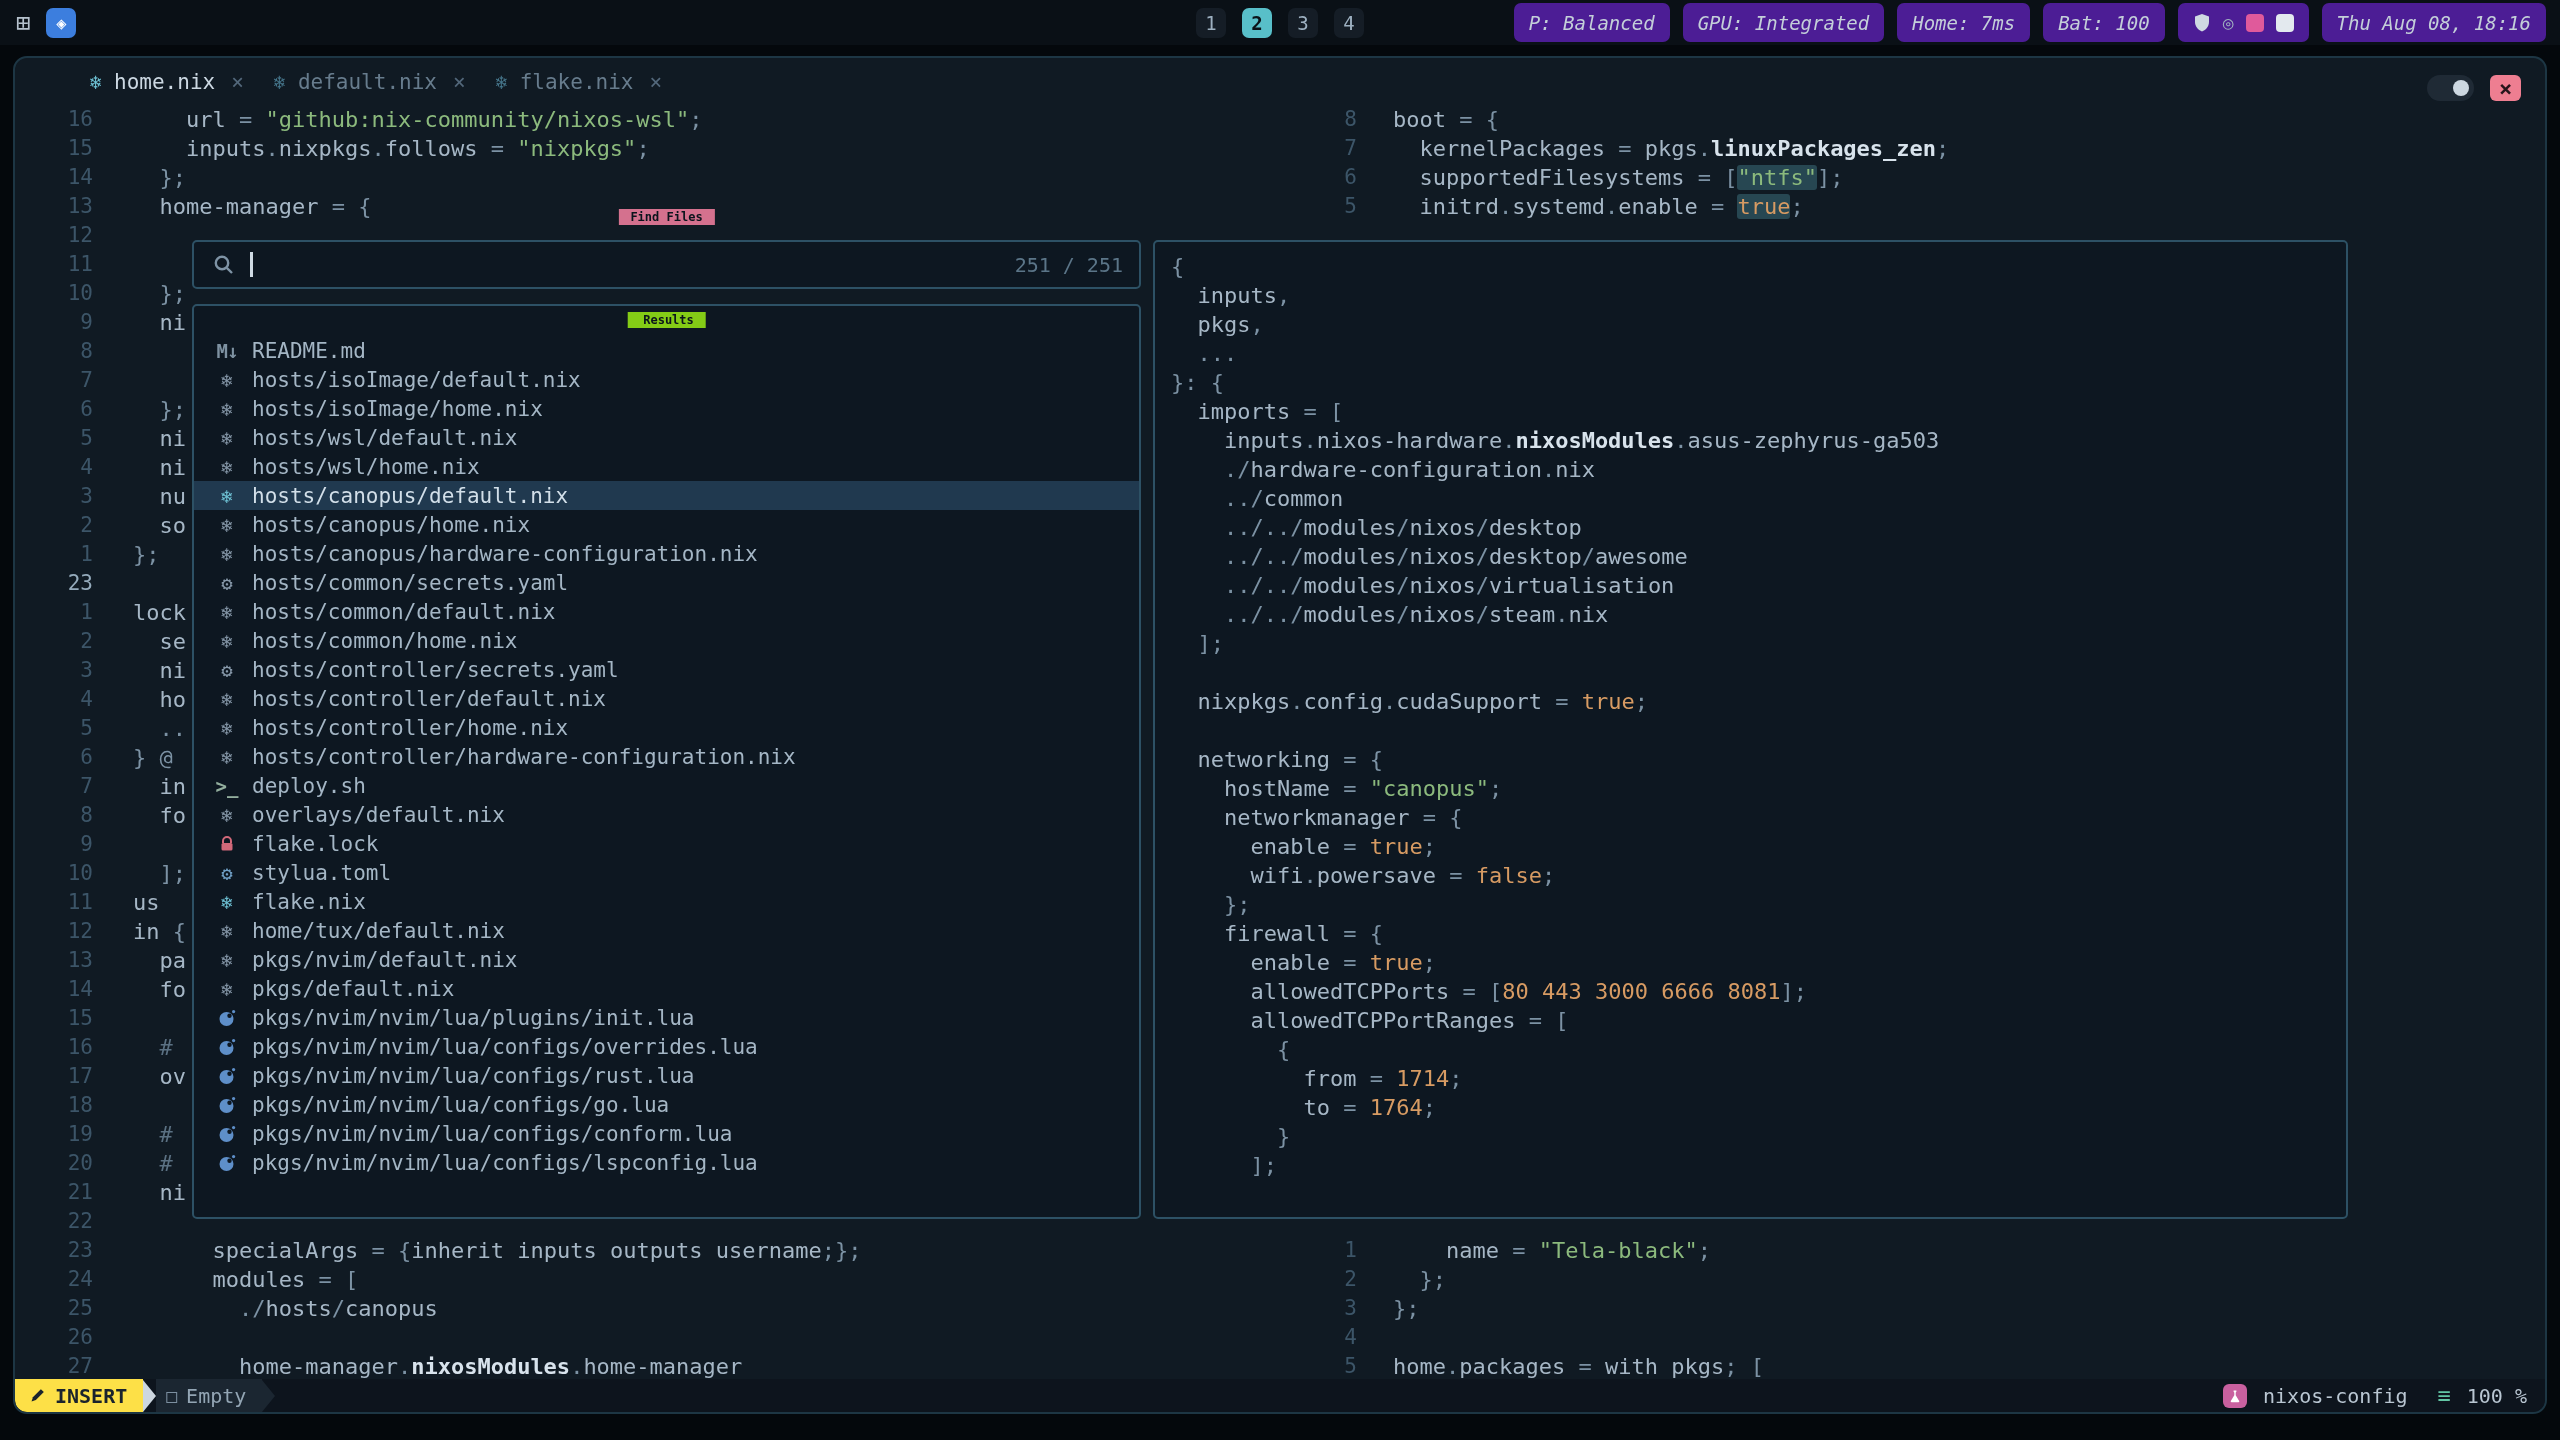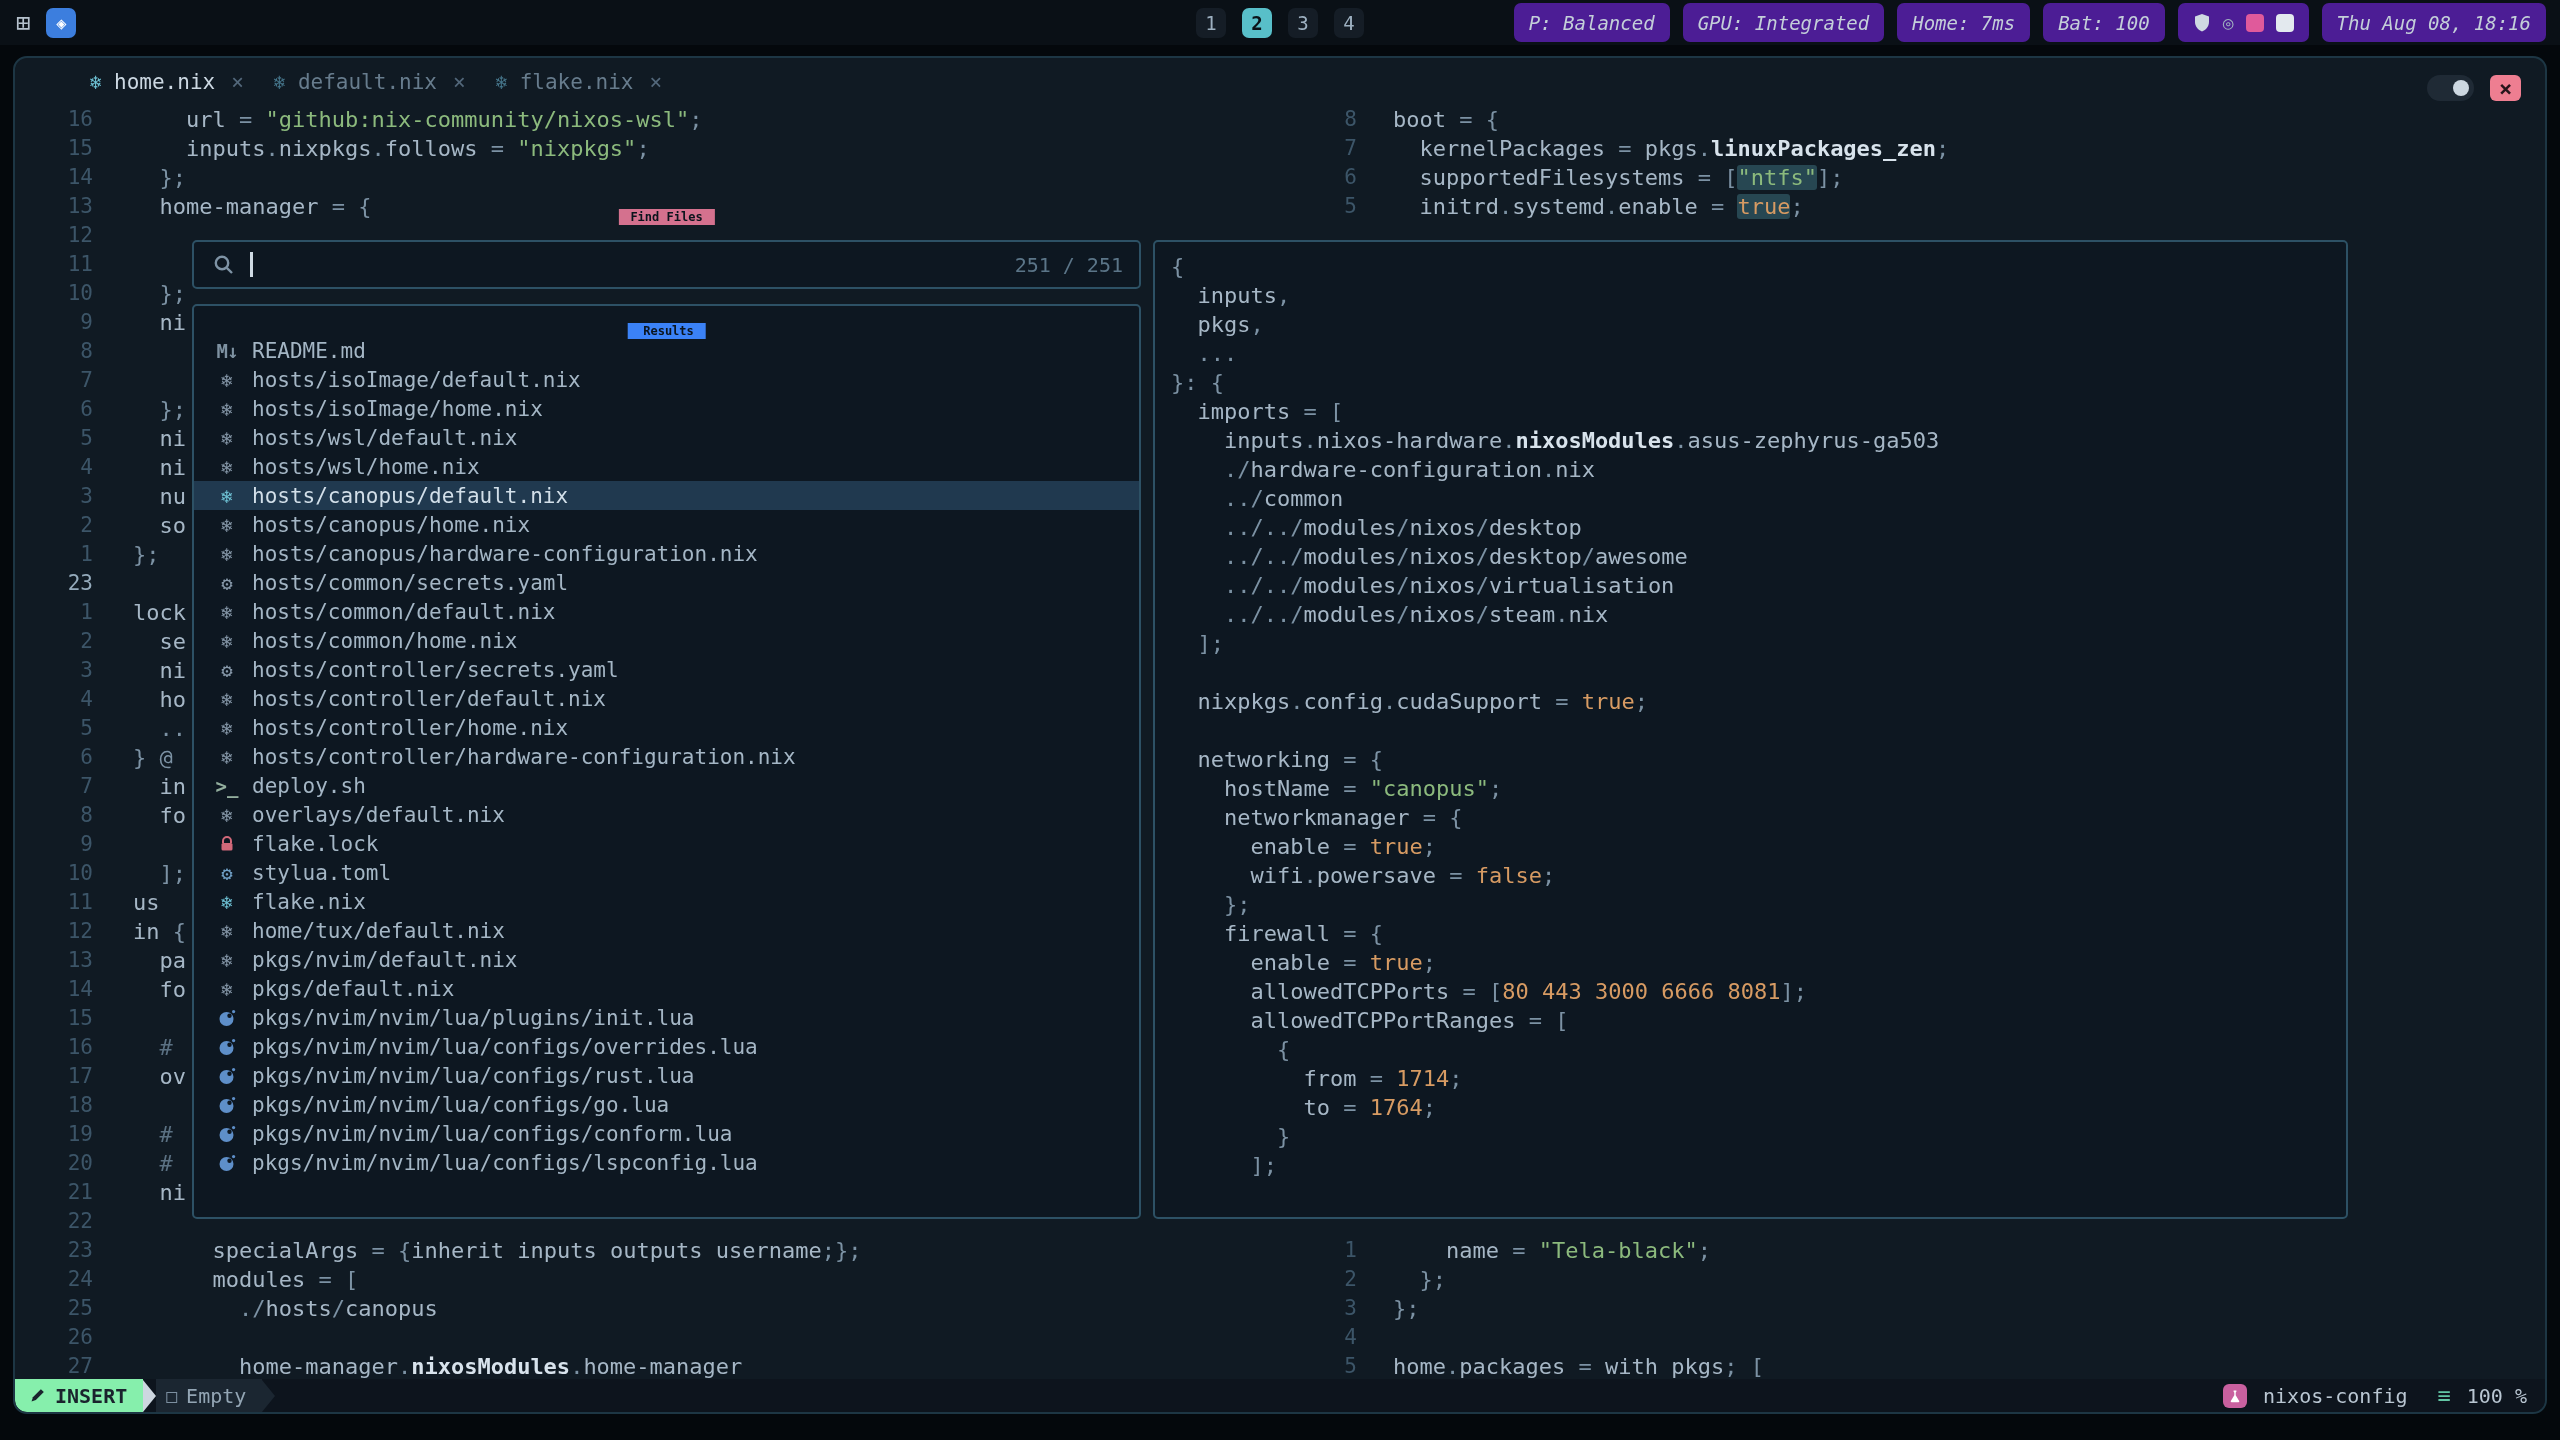--- a/index.html
+++ b/index.html
@@ -62,40 +62,40 @@
 
   
   .box{position:absolute;background:#0d1721;border:2px solid #2d5165;border-radius:5px;box-sizing:border-box;}
   #prompt{left:177px;top:182px;width:949px;height:49px;display:flex;align-items:center;}
   #results{left:177px;top:246px;width:949px;height:915px;overflow:hidden;}
   #preview{left:1138px;top:182px;width:1195px;height:979px;overflow:hidden;}
   .badge{position:absolute;left:50%;transform:translateX(-50%);height:16px;padding:0 12px;
          font-size:12px;font-weight:bold;color:#0b141c;border-radius:0;display:flex;align-items:center;
          white-space:nowrap;z-index:3;}
   #prompt .badge{top:-33px;background:#d4718e;}
-  #results .badge{top:17px;background:#3b82f6;padding-left:16px;}
+  #results .badge{top:6px;background:#84cc16;padding-left:16px;}
   #prompt .sicon{margin-left:18px;display:flex;}
   #prompt .caret{width:3px;height:25px;background:#cfdbe4;margin-left:14px;}
   #prompt .count{margin-left:auto;padding-right:16px;color:#5b7588;font-size:20px;}
   #rlist{padding-top:30px;}
   .ritem{height:29px;display:flex;align-items:center;padding-left:20px;font-size:21px;color:#a4b6c5;cursor:pointer;}
   .ritem .ric{width:26px;flex:none;display:flex;justify-content:center;align-items:center;font-size:19px;}
   .ritem .rlabel{margin-left:12px;white-space:pre;}
   .ritem.selected{background:#20394f;color:#d2dfe9;}
   .nix-icon{color:#8698a9;} .yaml-icon{color:#8698a9;} .toml-icon{color:#6f9fc5;}
   .markdown-icon{color:#7e92a2;font-size:14px;font-weight:bold;letter-spacing:-1px;}
   .sh-icon{color:#93af9e;font-size:15px;font-weight:bold;}
   .accent,.ritem.selected .nix-icon{color:#6fc3d6;}
   #plines{padding:10px 0 0 16px;}
   .pline{height:29px;line-height:29px;white-space:pre;font-size:22px;}
 
   
   #statusline{position:absolute;left:0;right:0;bottom:0;height:33px;background:#0d141d;
               display:flex;align-items:center;font-size:20px;border-radius:0 0 12px 12px;}
-  .mode{height:33px;background:#86efac;color:#1a232d;font-weight:bold;display:flex;align-items:center;
+  .mode{height:33px;background:#fde047;color:#1a232d;font-weight:bold;display:flex;align-items:center;
         padding:0 16px 0 14px;gap:9px;border-radius:0 0 0 12px;}
   .arr{width:0;height:0;border-top:16.5px solid transparent;border-bottom:16.5px solid transparent;}
   .arr1{border-left:13px solid #cdd7e0;}
   .seg-empty{height:33px;background:#1b2631;display:flex;align-items:center;gap:9px;
              padding:0 16px 0 10px;color:#93a5b4;}
   .buf-icon{color:#7c8fa0;font-size:18px;}
   .arr2{border-left:13px solid #1b2631;}
   .sl-right{margin-left:auto;display:flex;align-items:center;gap:16px;padding-right:18px;color:#b9c6d2;}
   .proj-ic{width:24px;height:24px;border-radius:6px;background:#c9609f;display:flex;
            align-items:center;justify-content:center;}

